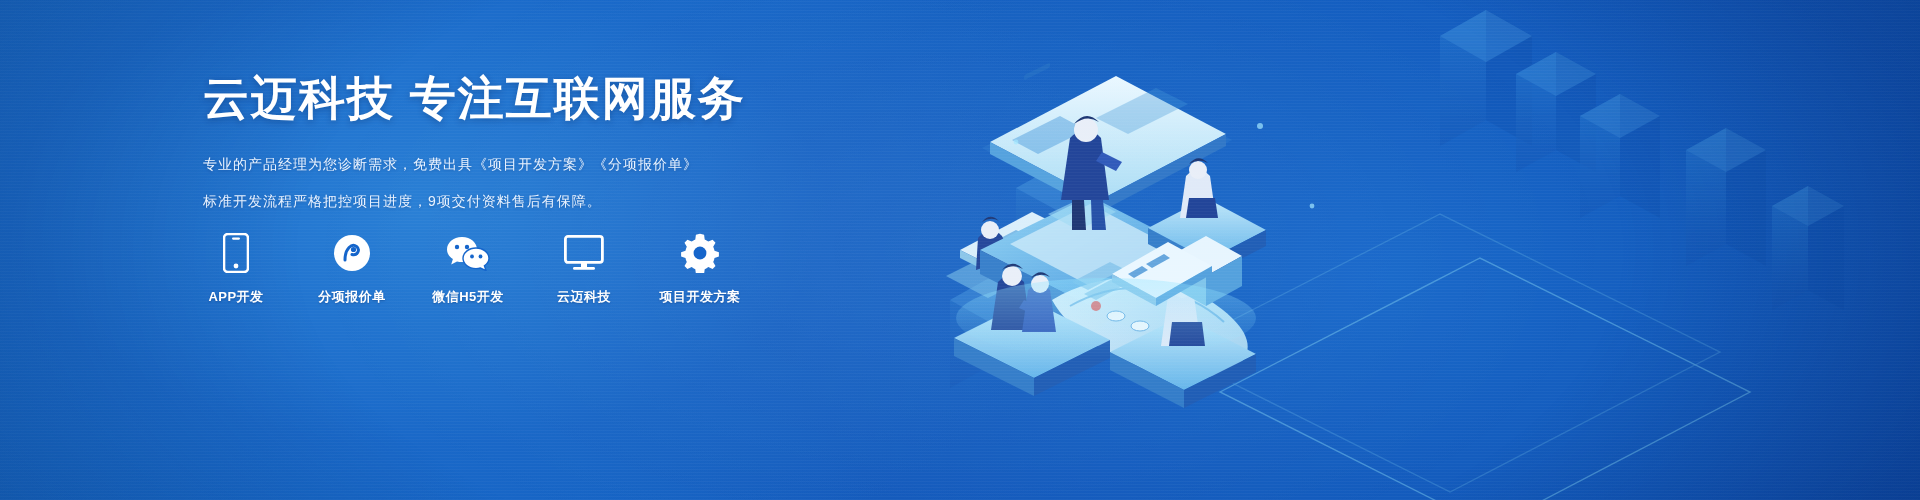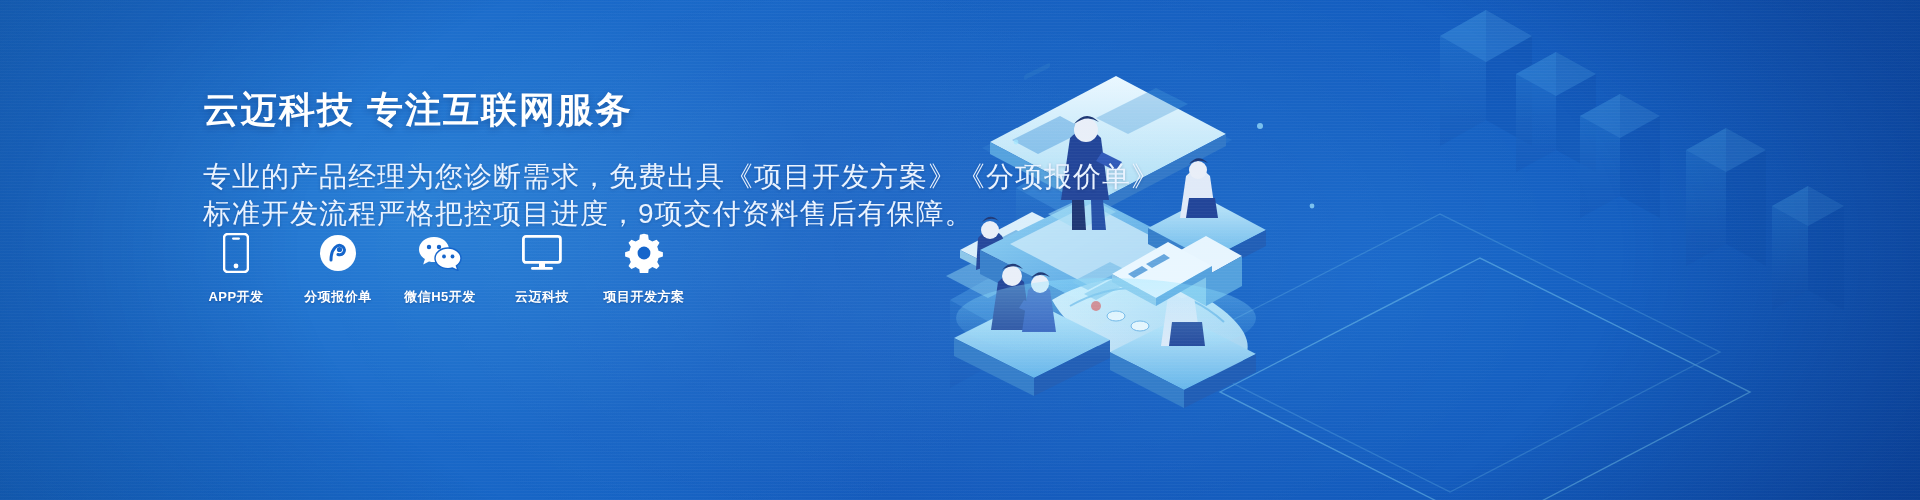--- a/index.html
+++ b/index.html
@@ -23,31 +23,31 @@
   }
   .vignette{
     position:absolute;inset:0;
     background:radial-gradient(ellipse 1200px 620px at 50% 50%, rgba(255,255,255,0.05) 0%, rgba(0,0,0,0) 55%, rgba(2,32,86,0.35) 100%);
     pointer-events:none;
   }
 
   
   .copy{position:absolute;left:203px;top:72px;width:760px;}
   .title{
-    font-size:36px;line-height:52px;font-weight:bold;color:#ffffff;
-    letter-spacing:2px;white-space:nowrap;margin:12px 0 22px 0;
+    font-size:46px;line-height:52px;font-weight:bold;color:#ffffff;
+    letter-spacing:2px;white-space:nowrap;margin:0 0 22px 0;
     text-shadow:0 2px 6px rgba(2,30,80,0.30);
   }
   .sub-line{
-    font-size:28px;line-height:37px;color:#eaf3ff;letter-spacing:1px;
+    font-size:14px;line-height:37px;color:#eaf3ff;letter-spacing:1px;
     white-space:nowrap;font-weight:normal;
     text-shadow:0 1px 3px rgba(2,30,80,0.25);
   }
   .services{
-    position:absolute;left:200px;top:232px;display:flex;align-items:flex-start;gap:30px;
+    position:absolute;left:200px;top:232px;display:flex;align-items:flex-start;gap:44px;
   }
   .service{width:72px;display:flex;flex-direction:column;align-items:center;gap:14px;}
   .service .glyph{height:42px;display:flex;align-items:center;justify-content:center;}
   .service .glyph svg{display:block;}
   .service .caption{
     font-size:13px;color:#ffffff;white-space:nowrap;letter-spacing:.5px;font-weight:bold;
     text-shadow:0 1px 2px rgba(2,30,80,0.3);
   }
 
   

